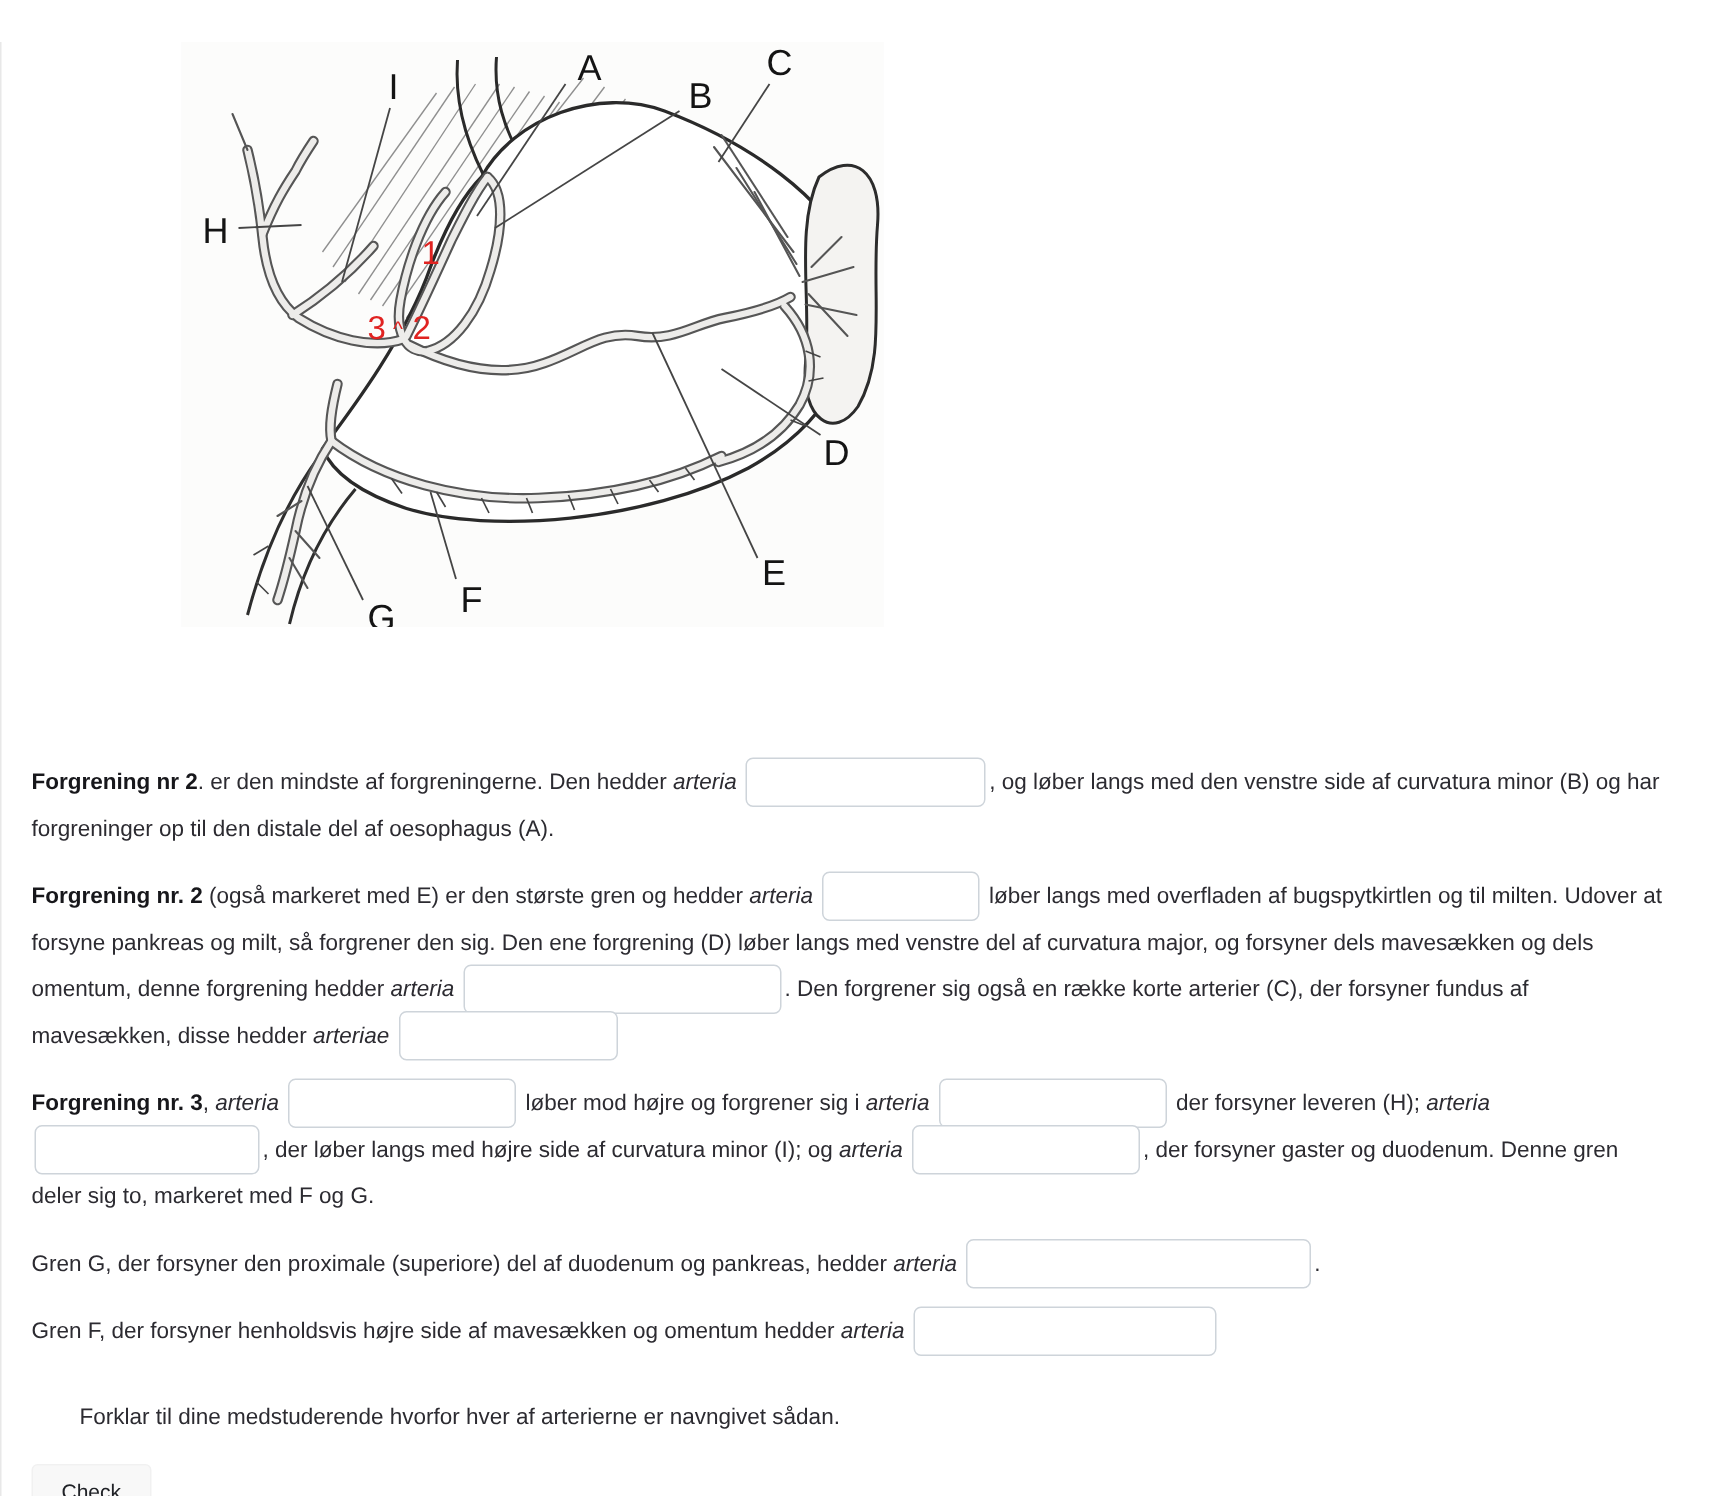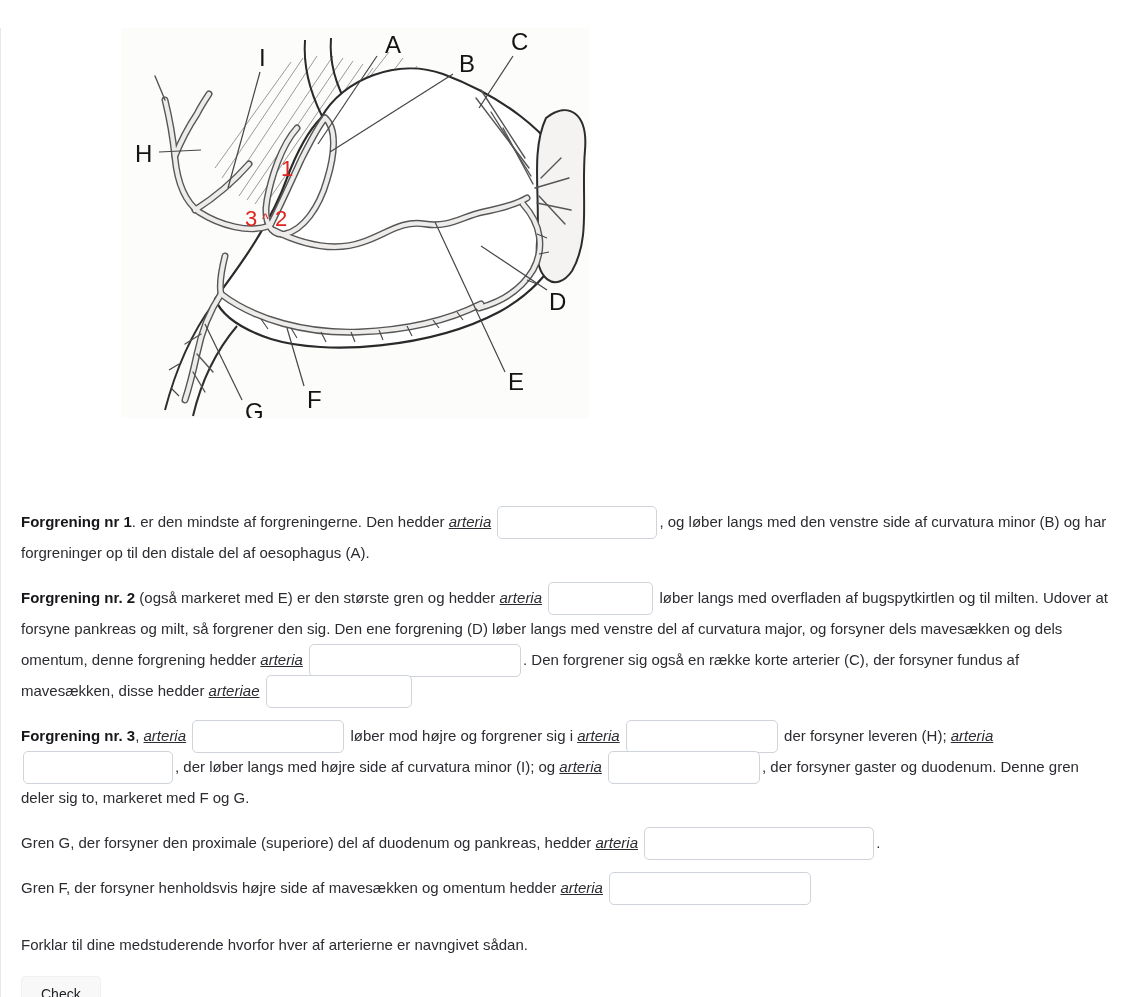--- a/index.html
+++ b/index.html
@@ -8,30 +8,30 @@
   .question-card {
     width:1141px; min-height:997px;
     border-left:1px solid #e8e8e8;
     border-bottom:1px solid #e0e0e0;
     padding:0 26px 14px 20px;
   }
   .figure-wrap { margin:28px 0 88px 100px; width:468px; height:390px; }
   .figure-wrap svg { display:block; background:#fcfcfb; }
   .qpara { font-size:15px; line-height:31px; margin:0 0 14px 0; }
   .qpara strong { color:#17171b; font-weight:700; }
-  .qpara em { font-style:italic;text-decoration:underline; }
+  .qpara em { font-style:italic; }
   .fill-input {
     height:33px; vertical-align:middle;
     margin:-4px 2px -3px 2px;
     border:1px solid #ced4da; border-radius:5px;
     background:#fff; padding:2px 8px;
     font-family:"Liberation Sans", sans-serif; font-size:14px; color:#2c2b31;
     outline:none;
   }
-  .instruction { margin-top:26px; margin-bottom:12px; }
+  .instruction { margin-top:26px; margin-bottom:12px;margin-left:32px; }
   .check-btn {
     display:inline-block; margin-top:4px;
     background:#f8f8f8; border:1px solid #f1f1f1; border-radius:4px;
     padding:9px 19px; font-family:"Liberation Sans", sans-serif;
     font-size:14px; color:#202227; cursor:pointer;
   }
   
   .organ   { fill:#ffffff; stroke:#2a2a2a; stroke-width:2.2; }
   .spleen  { fill:#f4f3f1; stroke:#2c2c2c; stroke-width:2; }
   .hatch   { stroke:#8f8f8f; stroke-width:0.9; }
@@ -171,21 +171,21 @@
 
       <text class="fig-red" x="160" y="148">1</text>
       <text class="fig-red" x="124" y="198">3</text>
       <text class="fig-red" x="154" y="198">2</text>
       <text class="fig-red-sm" x="141" y="196">^</text>
     </svg>
   </div>
 
   
   <div id="paragraphs">
-      <p class="qpara"><strong>Forgrening nr 1</strong>. er den mindste af forgreningerne. Den hedder <em>arteria</em> <input type="text" class="fill-input" style="width: 160px;">, og løber langs med den venstre side af curvatura minor (B) og har forgreninger op til den distale del af oesophagus (A).</p>
+      <p class="qpara"><strong>Forgrening nr 2</strong>. er den mindste af forgreningerne. Den hedder <em>arteria</em> <input type="text" class="fill-input" style="width: 160px;">, og løber langs med den venstre side af curvatura minor (B) og har forgreninger op til den distale del af oesophagus (A).</p>
       <p class="qpara"><strong>Forgrening nr. 2</strong> (også markeret med E) er den største gren og hedder <em>arteria</em> <input type="text" class="fill-input" style="width: 105px;">  løber langs med overfladen af bugspytkirtlen og til milten. Udover at forsyne pankreas og milt, så forgrener den sig. Den ene forgrening (D) løber langs med venstre del af curvatura major, og forsyner dels mavesækken og dels omentum, denne forgrening hedder <em>arteria</em> <input type="text" class="fill-input" style="width: 212px;">. Den forgrener sig også en række korte arterier (C), der forsyner fundus af mavesækken, disse hedder <em>arteriae</em> <input type="text" class="fill-input" style="width: 146px;"></p>
       <p class="qpara"><strong>Forgrening nr. 3</strong>, <em>arteria</em> <input type="text" class="fill-input" style="width: 152px;"> løber mod højre og forgrener sig i <em>arteria</em> <input type="text" class="fill-input" style="width: 152px;"> der forsyner leveren (H);  <em>arteria</em> <input type="text" class="fill-input" style="width: 150px;">, der løber langs med højre side af curvatura minor (I); og <em>arteria</em> <input type="text" class="fill-input" style="width: 152px;">, der forsyner gaster og duodenum.  Denne gren deler sig to, markeret med F og G.</p>
       <p class="qpara">Gren G, der forsyner den proximale (superiore) del af duodenum og pankreas, hedder <em>arteria</em> <input type="text" class="fill-input" style="width: 230px;">.</p>
       <p class="qpara">Gren F, der forsyner henholdsvis højre side af mavesækken og omentum hedder <em>arteria</em> <input type="text" class="fill-input" style="width: 202px;"></p>
       <p class="qpara instruction">Forklar til dine medstuderende hvorfor hver af arterierne er navngivet sådan.</p>
     </div>
 
   <button class="check-btn">Check</button>
 
 </div>

